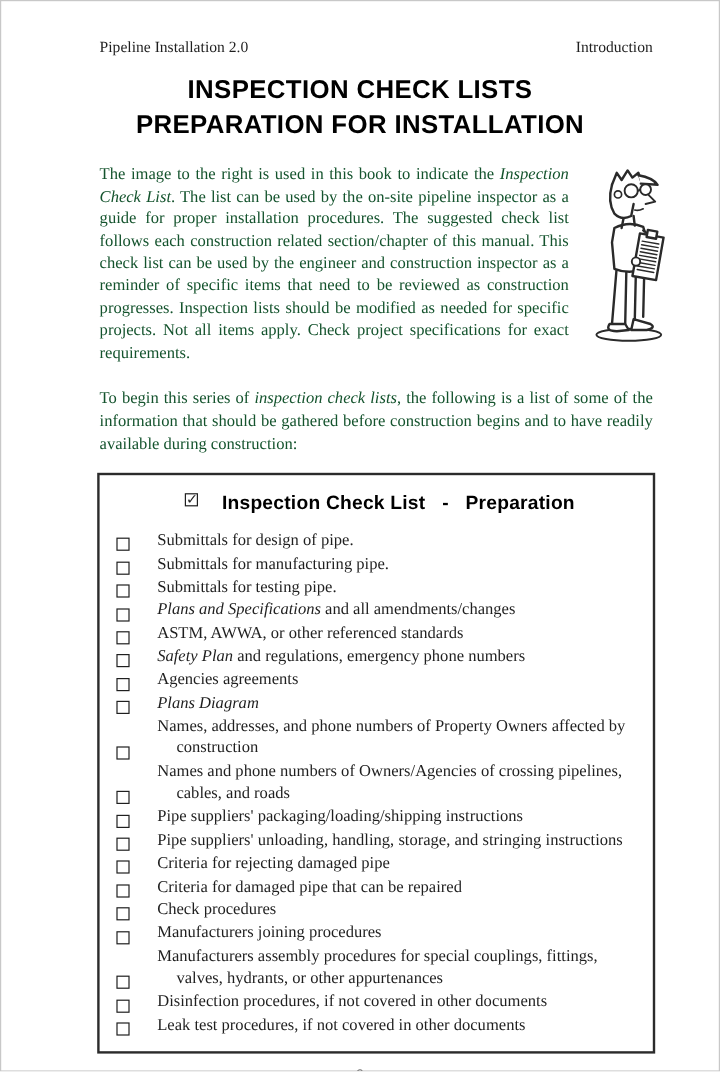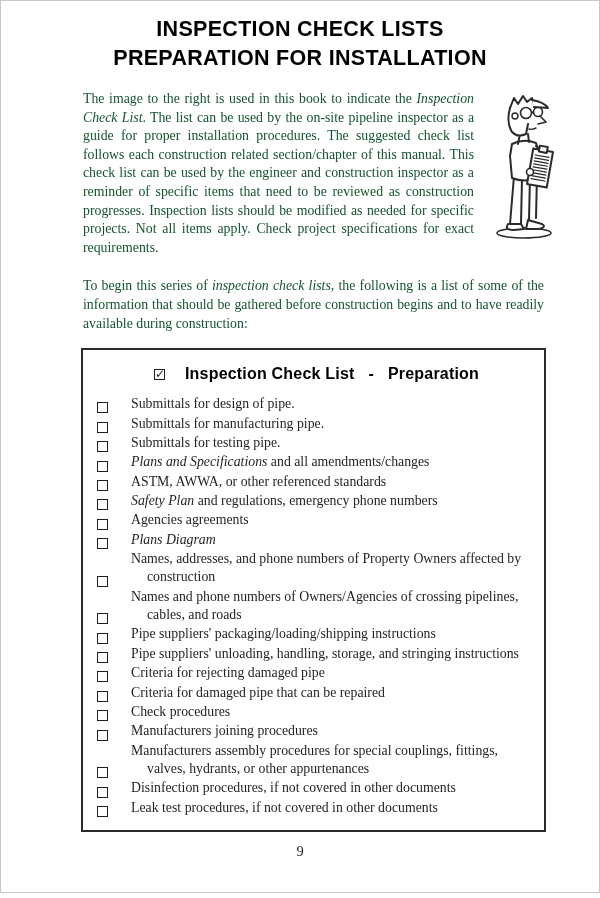--- a/index.html
+++ b/index.html
@@ -42,21 +42,21 @@
   .figure-wrap svg { width:100%; height:100%; }
 
   .checklist-box {
     margin:15px 53px 0 80px;
     border:2px solid #2b2b2b;
     padding:13px 8px 12px 14px;
     min-height:451px;
   }
 
   .box-header {
-    display:flex; align-items:center; justify-content:center;
+    display:flex; justify-content:center;
     gap:20px; margin:2px 0 12px 0;
   }
   .box-title {
     font-family:"Liberation Sans", sans-serif;
     font-weight:bold; font-size:16px; color:#000;
     letter-spacing:0.2px;
   }
 
   .cbox {
     display:inline-block; flex:none;
@@ -87,20 +87,24 @@
   .page-number {
     text-align:center; margin-top:11px;
     font-size:14.5px; color:#1f1f1f;
   }
 </style>
 </head>
 <body>
 
 <div class="page">
 
+  <div class="running-head">
+    <span>Pipeline Installation 2.0</span>
+    <span>Introduction</span>
+  </div>
 
   <div class="doc-title">
     <div class="line">INSPECTION CHECK LISTS</div>
     <div class="line">PREPARATION FOR INSTALLATION</div>
   </div>
 
   <div class="content">
     <p class="para para-1">
       <span class="figure-wrap">
         <svg viewBox="0 0 86 152" fill="none" stroke="#2a2a2a" stroke-width="2" stroke-linecap="round" stroke-linejoin="round">

